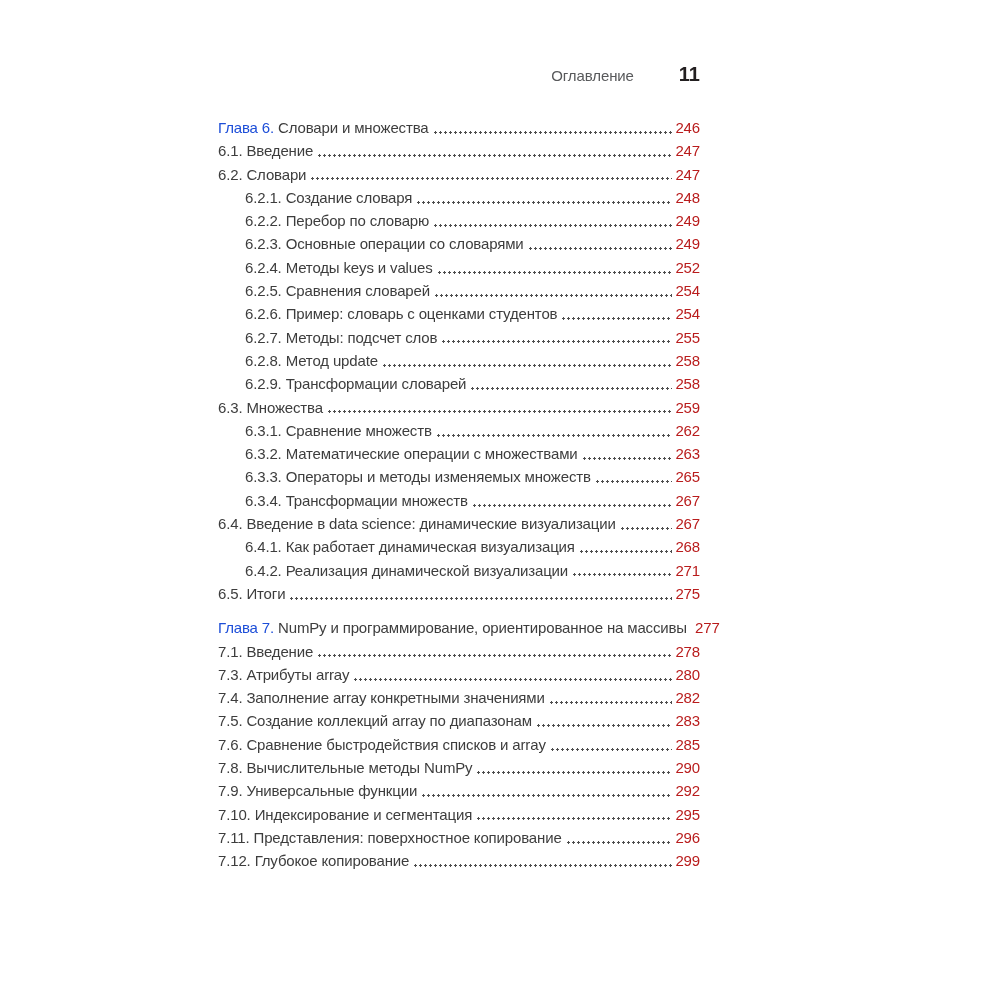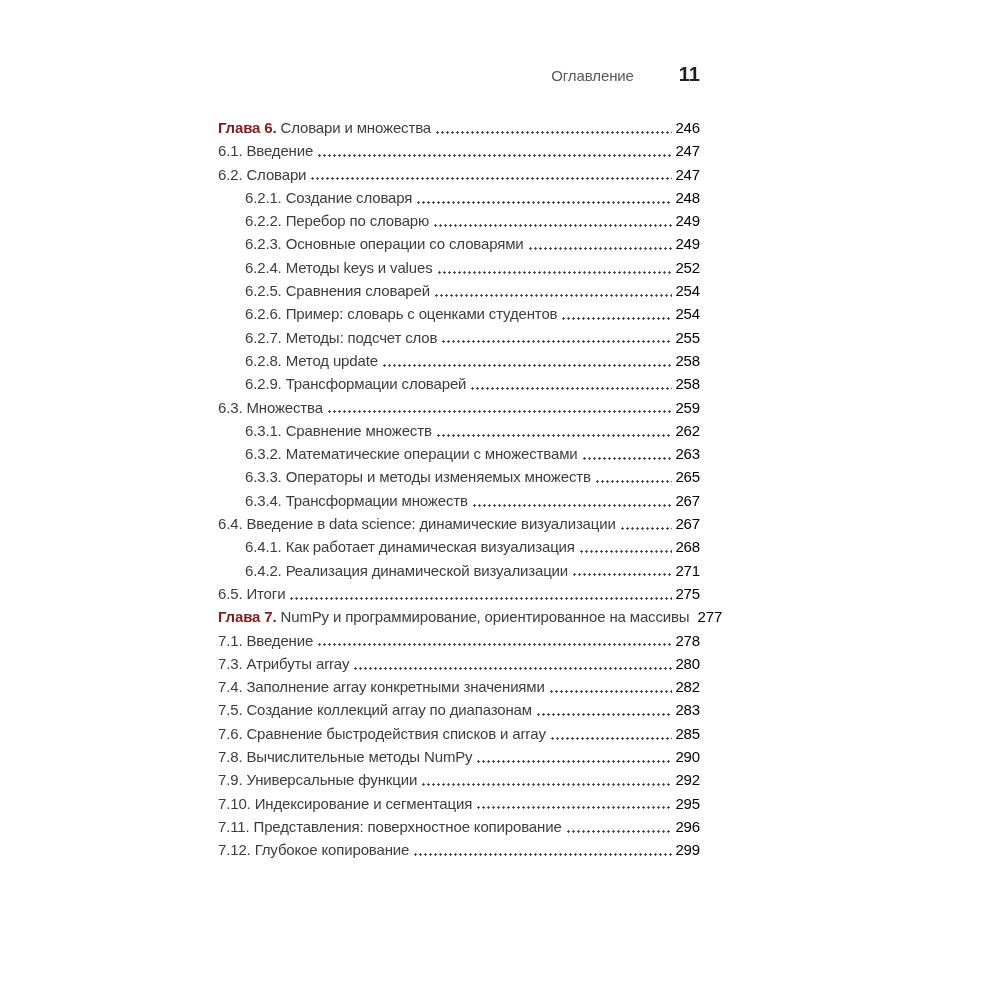--- a/index.html
+++ b/index.html
@@ -36,52 +36,53 @@
     color: #231f20;
     margin-left: 45px;
   }
   .toc {
     position: absolute;
     top: 116px;
     left: 218px;
     right: 232px;
   }
   .toc-section + .toc-section {
+    margin-top: 11px;
   }
   .toc-row {
     display: flex;
     height: 23.3px;
     font-size: 15px;
     letter-spacing: -0.15px;
   }
   .toc-row.sub {
     padding-left: 27px;
   }
   .toc-row .txt {
     line-height: 23.3px;
     white-space: nowrap;
     color: #3d3d3d;
   }
   .toc-row .chapter-label {
-    font-weight: 700;
-    color: #7f1d1d;
+    font-weight: 400;
+    color: #1d4ed8;
   }
   .toc-row .dots {
     flex: 1;
     align-self: flex-end;
     height: 3px;
     margin: 0 3px 5.5px 5px;
     background-image: radial-gradient(circle at 1.5px 1.5px, #4d4d4d 1.05px, rgba(0,0,0,0) 1.4px);
     background-size: 5px 3px;
     background-repeat: repeat-x;
   }
   .toc-row .pg {
     line-height: 23.3px;
     white-space: nowrap;
-    color: #000000;
+    color: #b91c1c;
   }
 </style>
 </head>
 <body>
 
 <div class="page">
   <div class="running-head">
     <span class="head-title">Оглавление</span>
     <span class="head-page">11</span>
   </div>

